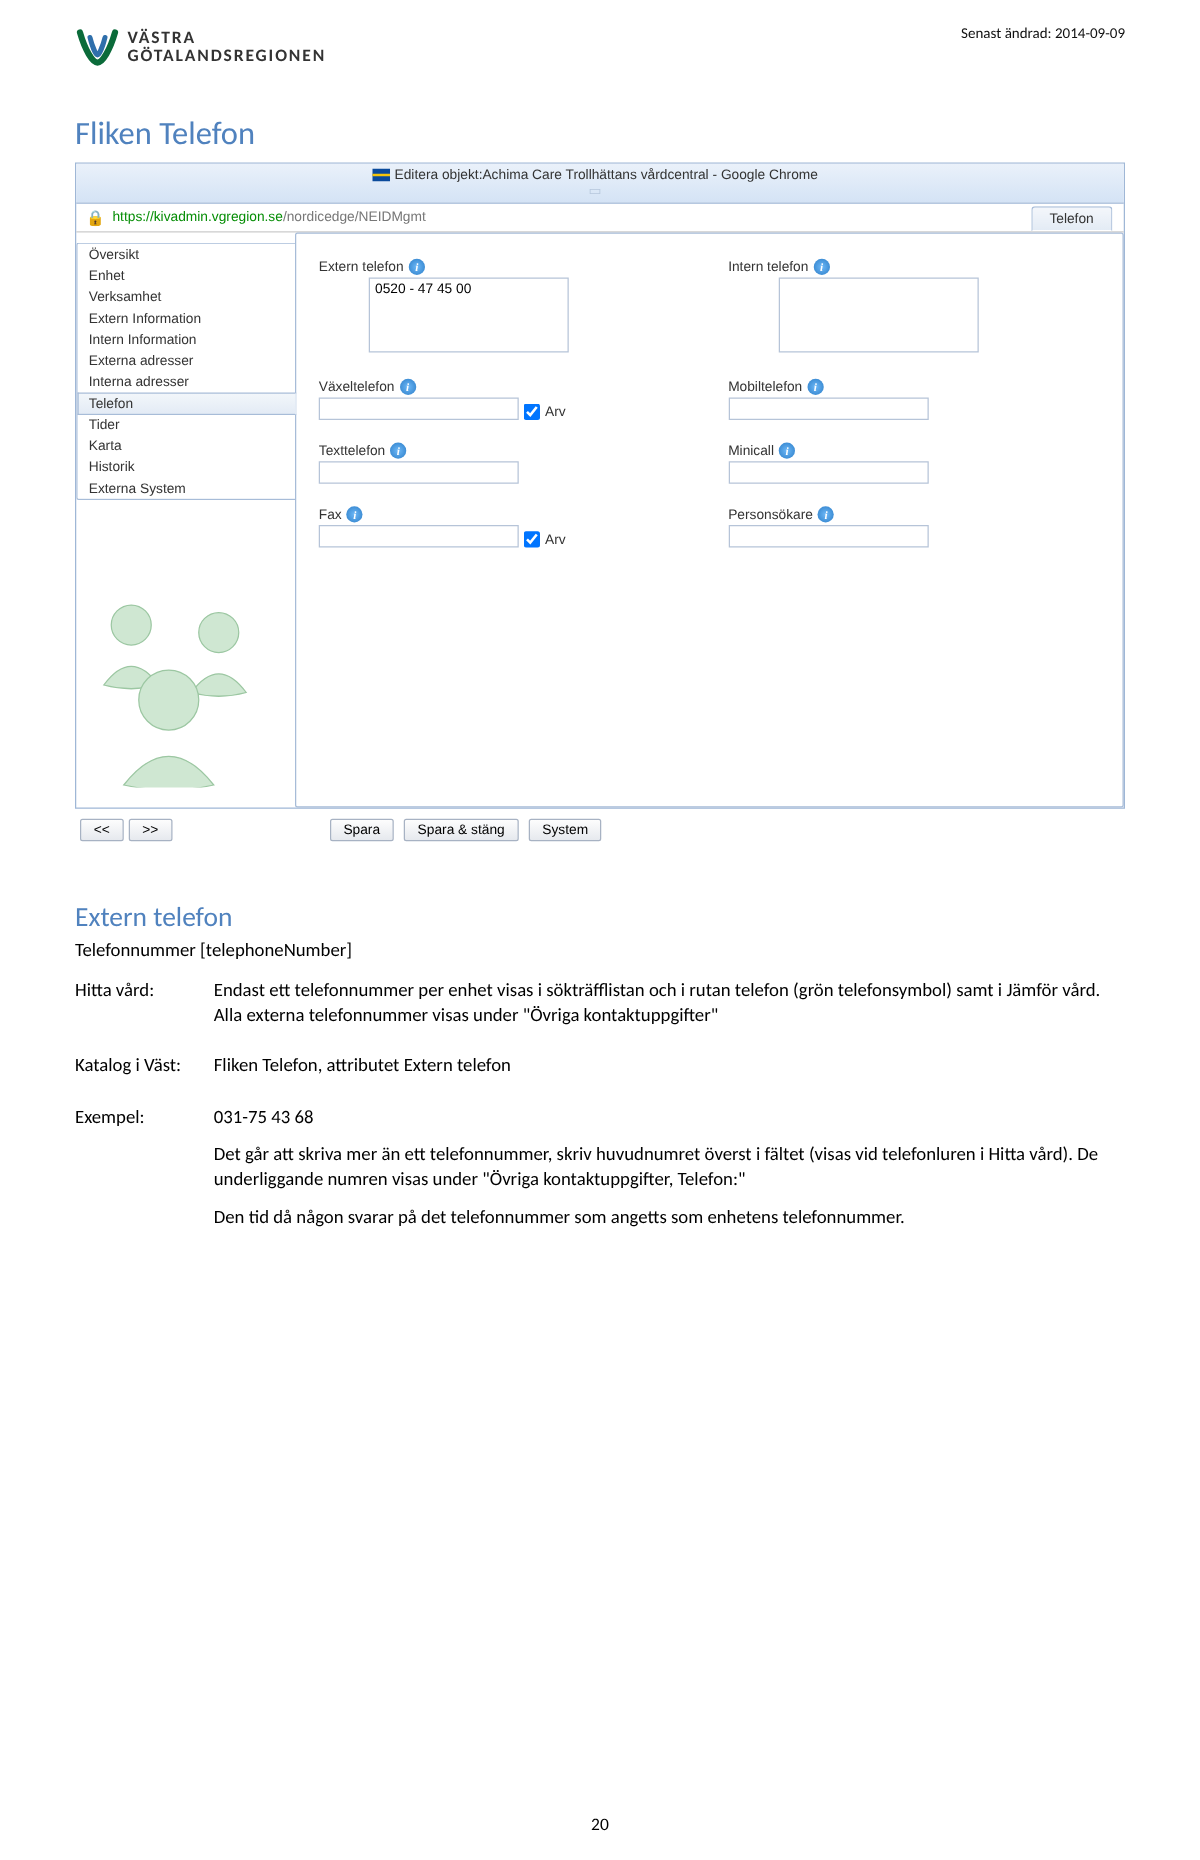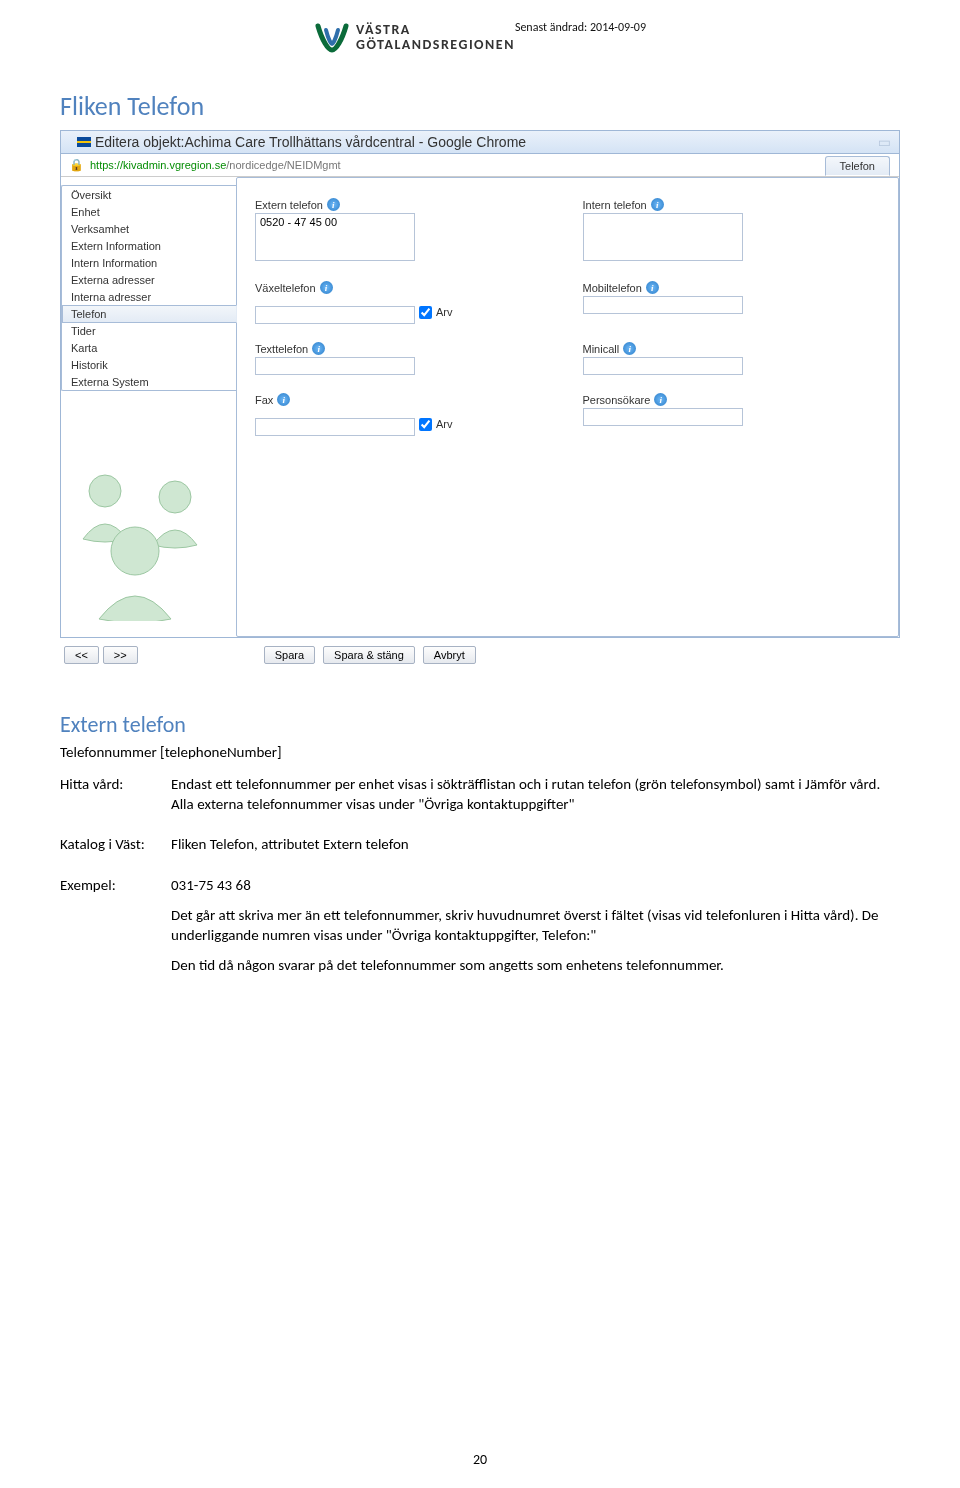--- a/index.html
+++ b/index.html
@@ -11,21 +11,21 @@
     position: relative;
     color: #000;
   }
   .page {
     padding: 20px 60px 40px 60px;
     min-height: 1488px;
     position: relative;
   }
   .header {
     display: flex;
-    justify-content: center;
+    justify-content: space-between;
     align-items: flex-start;
     margin-bottom: 20px;
   }
   .logo {
     display: flex;
     align-items: center;
     gap: 6px;
   }
   .logo-svg { flex-shrink: 0; }
   .logo-text {
@@ -50,26 +50,27 @@
   .browser-box {
     border: 1px solid #9fb7d6;
     background: #fff;
     font-family: Verdana, Arial, sans-serif;
     font-size: 11px;
     color: #333;
     margin-bottom: 2px;
   }
   .titlebar {
     background: linear-gradient(#eaf1fa, #d4e3f5);
-    padding: 3px 8px 3px 16px;
+    padding: 3px 8px 3px 0;
     border-bottom: 1px solid #9fb7d6;
     display: flex;
     justify-content: space-between;
     align-items: center;
-    font-size: 14px;
+    font-size: 11px;
+    flex-direction: column;
   }
   .titlebar-left { display:flex; align-items:center; gap:4px; }
   .fav { width:14px; height:10px; background:#0a4a9b; position:relative; }
   .fav::after{ content:""; position:absolute; left:0;right:0;top:4px;height:2px; background:#f4c40a; }
   .addr {
     padding: 4px 8px;
     border-bottom: 1px solid #ccc;
     display:flex; align-items:center; gap:6px;
     font-size:11px;
   }
@@ -157,22 +158,22 @@
     font-family: Georgia, serif;
   }
   textarea.fld, input.fld {
     width: 160px;
     border: 1px solid #b6c4d8;
     font-family: inherit;
     font-size: 11px;
     padding: 2px 4px;
     resize: none;
   }
-  textarea.fld { height: 48px; }
-  .inline-check { display:flex; align-items:flex-start; gap:4px; margin-top:12px;}
+  textarea.fld { height: 60px; margin-left: 40px; }
+  .inline-check { display:flex; align-items:flex-end; gap:4px; margin-top:2px;}
   .inline-check input { margin:0; }
   .short { width:100px; }
 
   .btnbar {
     display:flex;
     gap:8px;
     align-items:center;
     padding: 6px 4px 0 4px;
   }
   .btn {
@@ -352,21 +353,21 @@
   </div>
 
   <div class="btnbar">
     <div class="nav-pair">
       <button class="btn">&lt;&lt;</button>
       <button class="btn">&gt;&gt;</button>
     </div>
     <div style="width:110px"></div>
     <button class="btn">Spara</button>
     <button class="btn">Spara &amp; stäng</button>
-    <button class="btn">Avbryt</button>
+    <button class="btn">System</button>
   </div>
 
   <div class="doc-section">
     <div class="h2blue">Extern telefon</div>
     <div class="attr-line">Telefonnummer [telephoneNumber]</div>
 
     <div class="kv">
       <div class="k">Hitta vård:</div>
       <div class="v">
         <p>Endast ett telefonnummer per enhet visas i sökträfflistan och i rutan telefon (grön telefonsymbol) samt i Jämför vård. Alla externa telefonnummer visas under "Övriga kontaktuppgifter"</p>

